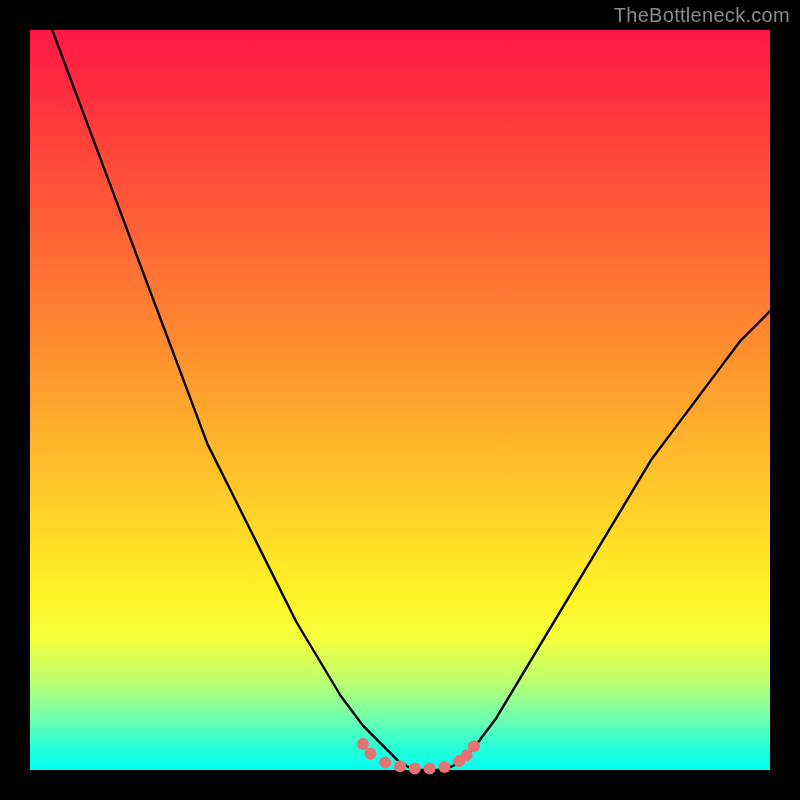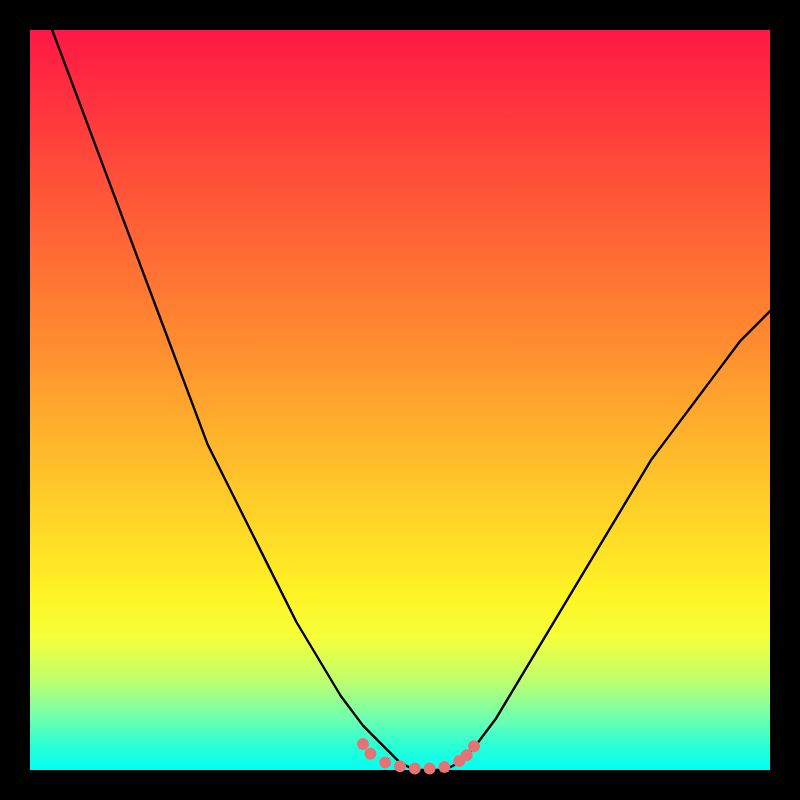--- a/index.html
+++ b/index.html
@@ -55,20 +55,21 @@
     color: #8a8a8a;
     font-size: 20px;
     font-weight: 500;
     letter-spacing: 0.3px;
   }
 </style>
 </head>
 <body>
 
 <div class="frame">
+  <div class="watermark">TheBottleneck.com</div>
 
   <div class="plot-area">
     <svg class="curve" viewBox="0 0 740 740" preserveAspectRatio="none">
       <path id="main-curve" fill="none" stroke="#000000" stroke-width="2.4" stroke-linecap="round" stroke-linejoin="round" d="M0.0 -59.2 L22.2 0.0 L44.4 59.2 L66.6 118.4 L88.8 177.6 L111.0 236.8 L133.2 296.0 L155.4 355.2 L177.6 414.4 L199.8 458.8 L222.0 503.2 L244.2 547.6 L266.4 592.0 L288.6 629.0 L310.8 666.0 L333.0 695.6 L355.2 717.8 L370.0 732.6 L384.8 740.0 L399.6 740.0 L414.4 740.0 L429.2 732.6 L444.0 717.8 L466.2 688.2 L488.4 651.2 L510.6 614.2 L532.8 577.2 L555.0 540.2 L577.2 503.2 L599.4 466.2 L621.6 429.2 L643.8 399.6 L666.0 370.0 L688.2 340.4 L710.4 310.8 L740.0 281.2"></path>
       <g id="marker-group">
           <circle cx="333.0" cy="714.1" r="6" fill="#e57373"></circle>
           <circle cx="340.4" cy="723.7" r="6" fill="#e57373"></circle>
           <circle cx="355.2" cy="732.6" r="6" fill="#e57373"></circle>
           <circle cx="370.0" cy="736.3" r="6" fill="#e57373"></circle>
           <circle cx="384.8" cy="738.5" r="6" fill="#e57373"></circle>

